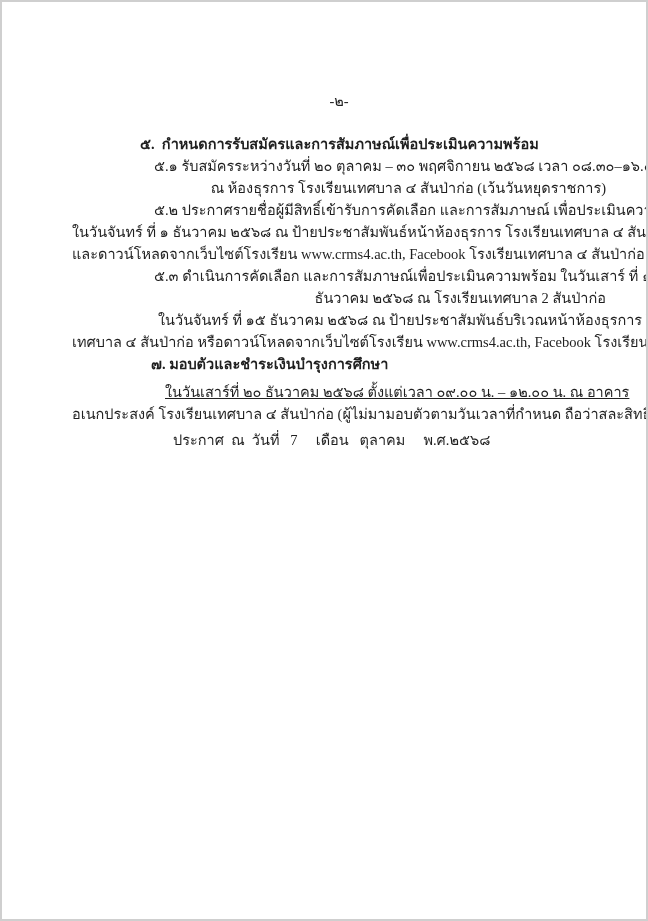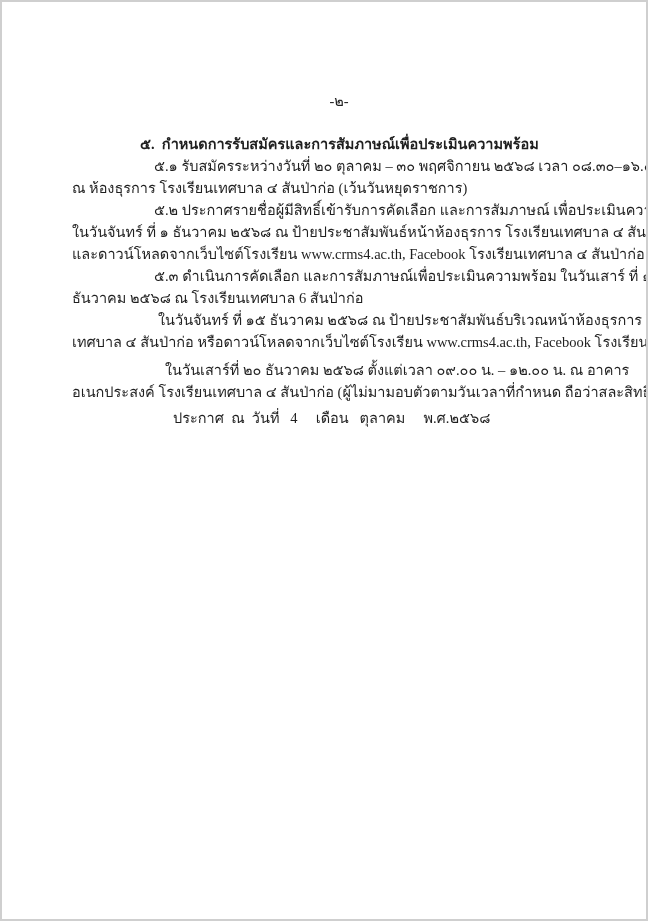--- a/index.html
+++ b/index.html
@@ -29,49 +29,50 @@
     line-height: 22px;
     height: 22px;
     white-space: pre;
   }
   .bold { font-weight: bold; }
   .center { text-align: center; white-space: normal; }
 
   .pagenum      { margin-top: 88px; }
   .ind-h5       { margin-top: 21px; padding-left: 68px; }
   .ind-item     { padding-left: 82px; }
-  .ind-cont     { padding-left: 0; }
+  .ind-cont     { padding-left: 0; text-align: right; }
   .ind-h6       { padding-left: 49px; }
   .ind-p6       { padding-left: 86px; }
   .ind-h7       { padding-left: 79px; }
-  .ind-p7       { margin-top: 6px; padding-left: 93px; }
+  .ind-p7       { margin-top: 6px; padding-left: 93px; text-decoration: underline; }
   .ind-footer   { margin-top: 4px; padding-left: 101px; }
 </style>
 </head>
 <body>
 
 <div class="page">
   <div class="content">
 
     <div class="ln center pagenum">-๒-</div>
 
     <div class="ln bold ind-h5">๕.  กำหนดการรับสมัครและการสัมภาษณ์เพื่อประเมินความพร้อม</div>
 
     <div class="ln ind-item">๕.๑ รับสมัครระหว่างวันที่ ๒๐ ตุลาคม – ๓๐ พฤศจิกายน ๒๕๖๘ เวลา ๐๘.๓๐–๑๖.๐๐ น.</div>
     <div class="ln ind-cont">ณ ห้องธุรการ โรงเรียนเทศบาล ๔ สันป่าก่อ (เว้นวันหยุดราชการ)</div>
 
     <div class="ln ind-item">๕.๒ ประกาศรายชื่อผู้มีสิทธิ์เข้ารับการคัดเลือก และการสัมภาษณ์ เพื่อประเมินความพร้อม</div>
     <div class="ln ind-cont">ในวันจันทร์ ที่ ๑ ธันวาคม ๒๕๖๘ ณ ป้ายประชาสัมพันธ์หน้าห้องธุรการ โรงเรียนเทศบาล ๔ สันป่าก่อ</div>
     <div class="ln ind-cont">และดาวน์โหลดจากเว็บไซต์โรงเรียน www.crms4.ac.th, Facebook โรงเรียนเทศบาล ๔ สันป่าก่อ โทรศัพท์</div>
 
     <div class="ln ind-item">๕.๓ ดำเนินการคัดเลือก และการสัมภาษณ์เพื่อประเมินความพร้อม ในวันเสาร์ ที่ ๑๓</div>
-    <div class="ln ind-cont">ธันวาคม ๒๕๖๘ ณ โรงเรียนเทศบาล 6 สันป่าก่อ</div>
+    <div class="ln ind-cont">ธันวาคม ๒๕๖๘ ณ โรงเรียนเทศบาล 2 สันป่าก่อ</div>
 
     <div class="ln ind-p6">ในวันจันทร์ ที่ ๑๕ ธันวาคม ๒๕๖๘ ณ ป้ายประชาสัมพันธ์บริเวณหน้าห้องธุรการ โรงเรียน</div>
     <div class="ln ind-cont">เทศบาล ๔ สันป่าก่อ หรือดาวน์โหลดจากเว็บไซต์โรงเรียน www.crms4.ac.th, Facebook โรงเรียนเทศบาล ๔</div>
 
+    <div class="ln bold ind-h7">๗. มอบตัวและชำระเงินบำรุงการศึกษา</div>
     <div class="ln ind-p7">ในวันเสาร์ที่ ๒๐ ธันวาคม ๒๕๖๘ ตั้งแต่เวลา ๐๙.๐๐ น. – ๑๒.๐๐ น. ณ อาคาร</div>
     <div class="ln ind-cont">อเนกประสงค์ โรงเรียนเทศบาล ๔ สันป่าก่อ (ผู้ไม่มามอบตัวตามวันเวลาที่กำหนด ถือว่าสละสิทธิ์)</div>
 
-    <div class="ln ind-footer">ประกาศ  ณ  วันที่   4     เดือน   ตุลาคม     พ.ศ.๒๕๖๘</div>
+    <div class="ln ind-footer">ประกาศ  ณ  วันที่   7     เดือน   ตุลาคม     พ.ศ.๒๕๖๘</div>
 
   </div>
 </div>
 
 </body></html>

